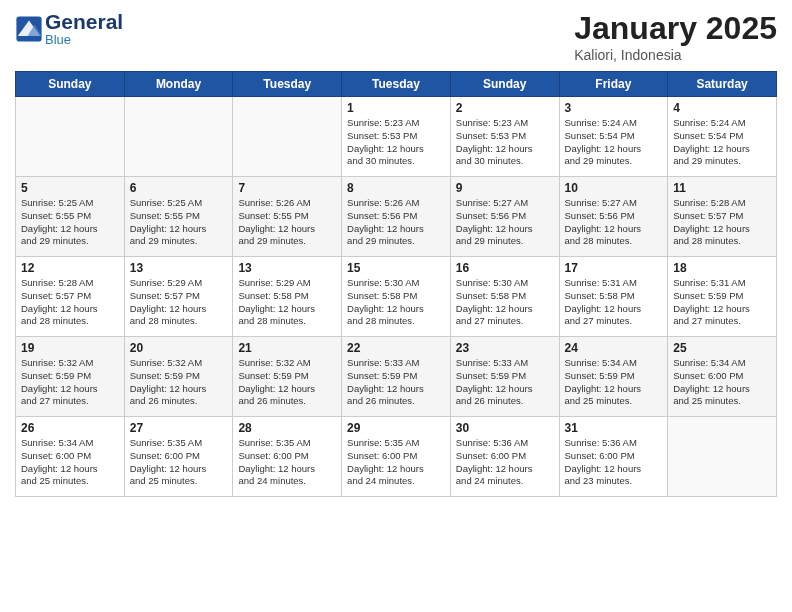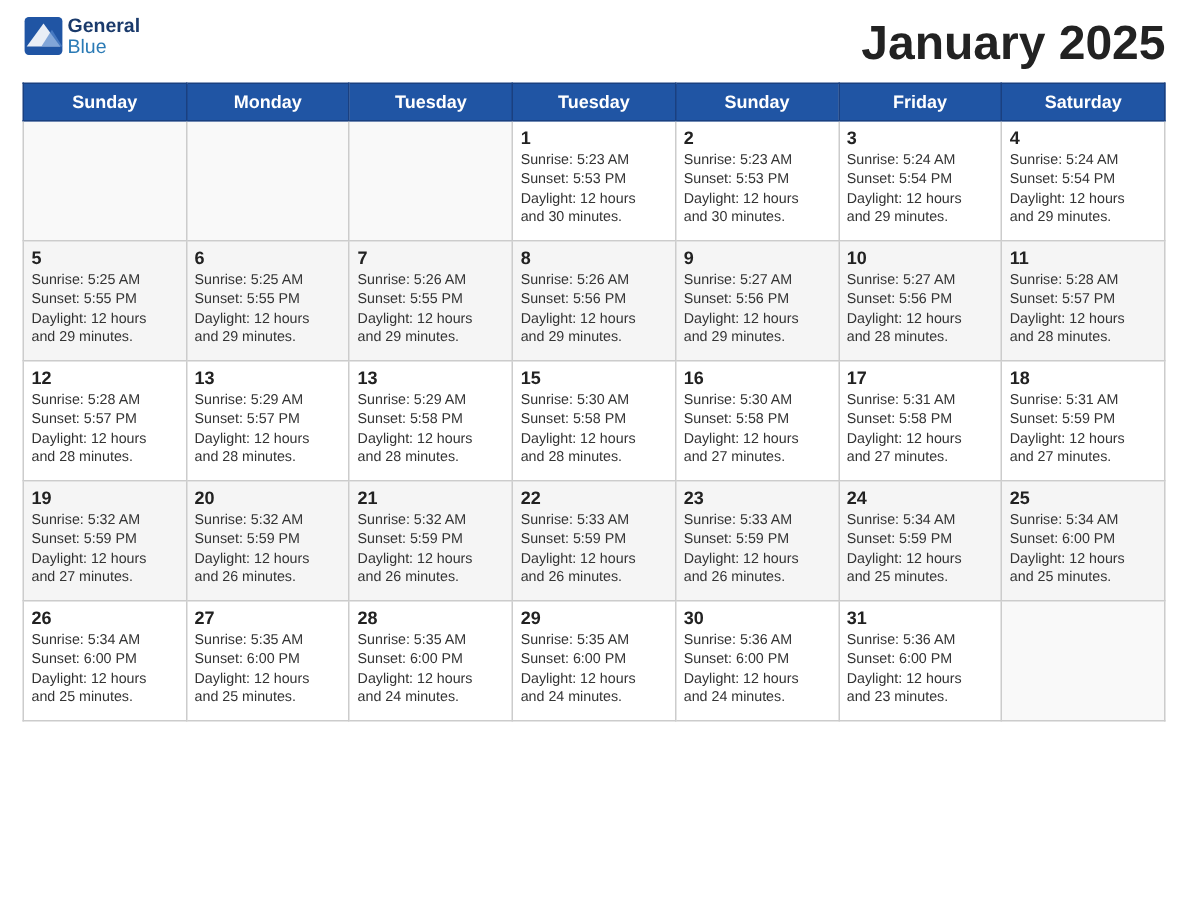--- a/index.html
+++ b/index.html
@@ -88,26 +88,27 @@
 
 <div class="page">
   <div class="header">
     <div class="logo">
       <svg class="logo-icon" viewBox="0 0 40 40">
         <rect x="2" y="2" width="36" height="36" rx="4" fill="#2055a4"></rect>
         <polygon points="20,8 36,30 4,30" fill="white" opacity="0.9"></polygon>
         <polygon points="28,14 38,30 18,30" fill="#5588cc" opacity="0.7"></polygon>
       </svg>
       <div style="line-height:1.1">
-        <div style="font-size:13px;font-weight:bold;color:#1a3a6b;">General</div>
+        <div style="font-size:21px;font-weight:bold;color:#1a3a6b;">General</div>
         <div style="font-size:13px;font-weight:normal;color:#2a7ab5;">Blue</div>
       </div>
     </div>
     <div class="title-block">
       <div class="month-title">January 2025</div>
+      <div class="location">Kaliori, Indonesia</div>
     </div>
   </div>
 
   <table class="calendar">
     <thead>
       <tr>
         <th>Sunday</th>
         <th>Monday</th>
         <th>Tuesday</th>
         <th>Tuesday</th>

